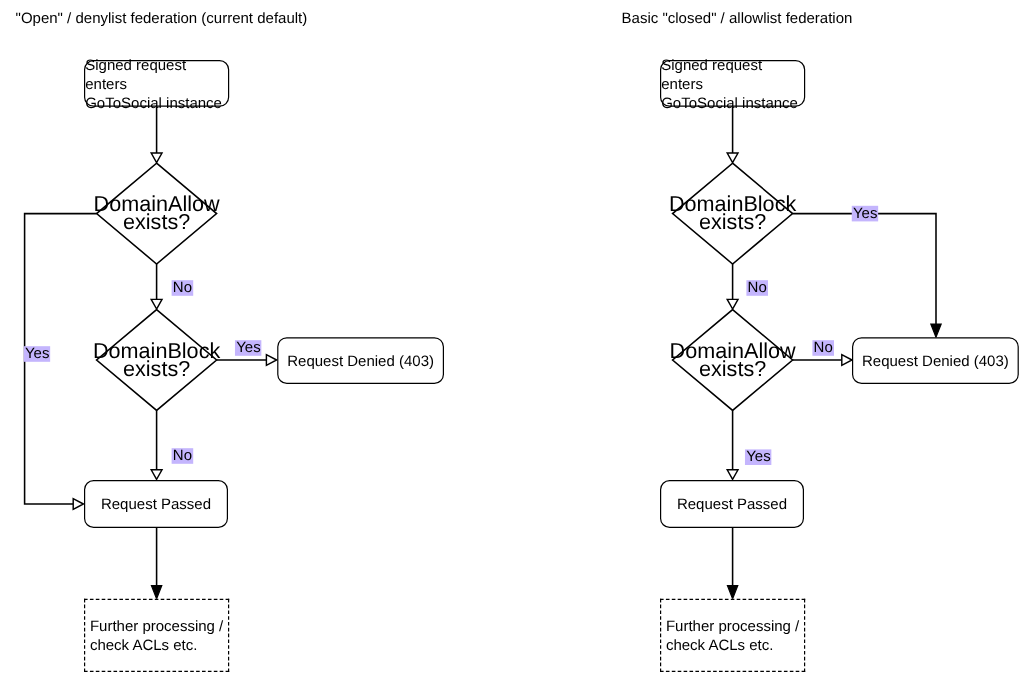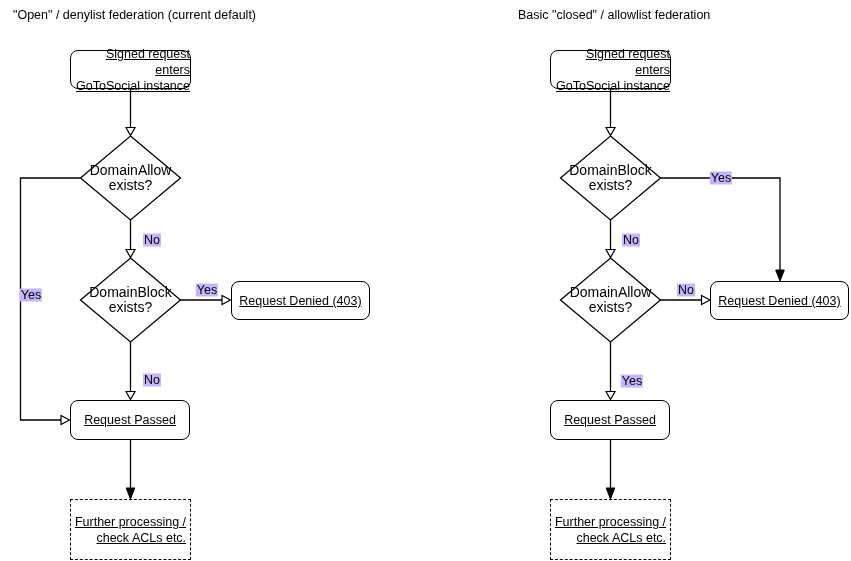--- a/index.html
+++ b/index.html
@@ -6,26 +6,26 @@
   #canvas{
     position:relative;width:851px;height:561px;background:#ffffff;
     font-family:"Liberation Sans",sans-serif;color:#000000;overflow:hidden;
   }
   .title{
     position:absolute;font-size:12.5px;line-height:15px;white-space:nowrap;color:#000;
   }
   .box{
     position:absolute;box-sizing:border-box;border:1px solid #000;border-radius:8px;
     background:#fff;display:flex;align-items:center;justify-content:center;
-    text-align:right;font-size:12.5px;line-height:16px;white-space:pre-line;text-decoration:underline;
+    text-align:left;font-size:12.5px;line-height:16px;white-space:pre-line;
   }
   .box.dashed{border:1px dashed #000;border-radius:0;}
   .dlabel{
     position:absolute;display:flex;align-items:center;justify-content:center;
-    text-align:center;font-size:14px;line-height:15px;white-space:pre-line;
+    text-align:center;font-size:18px;line-height:15px;white-space:pre-line;
   }
   .elabel{
     position:absolute;transform:translate(-50%,-50%);background:#c4b5fd;
     font-size:12.5px;line-height:13px;padding:0 1px;white-space:nowrap;
   }
   svg{position:absolute;left:0;top:0;}
   .edge{stroke:#000;stroke-width:1.3;fill:none;}
   .diamond{fill:#fff;stroke:#000;stroke-width:1.3;}
   .ah-hollow{fill:#fff;stroke:#000;stroke-width:1.2;}
   .ah-solid{fill:#000;stroke:#000;stroke-width:1;}

